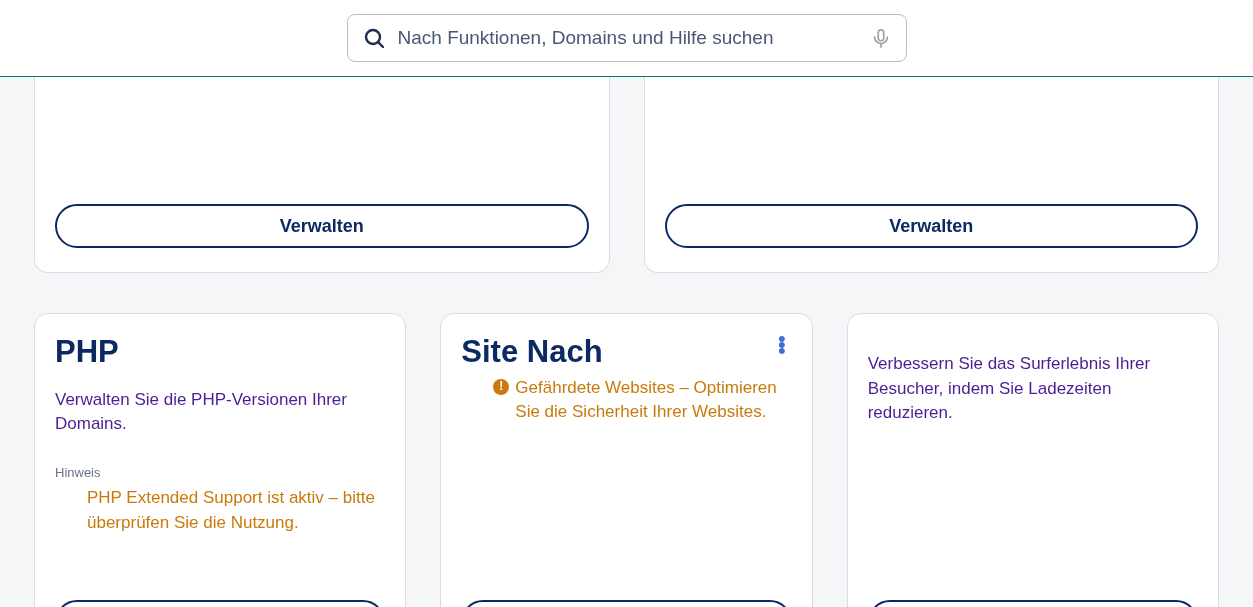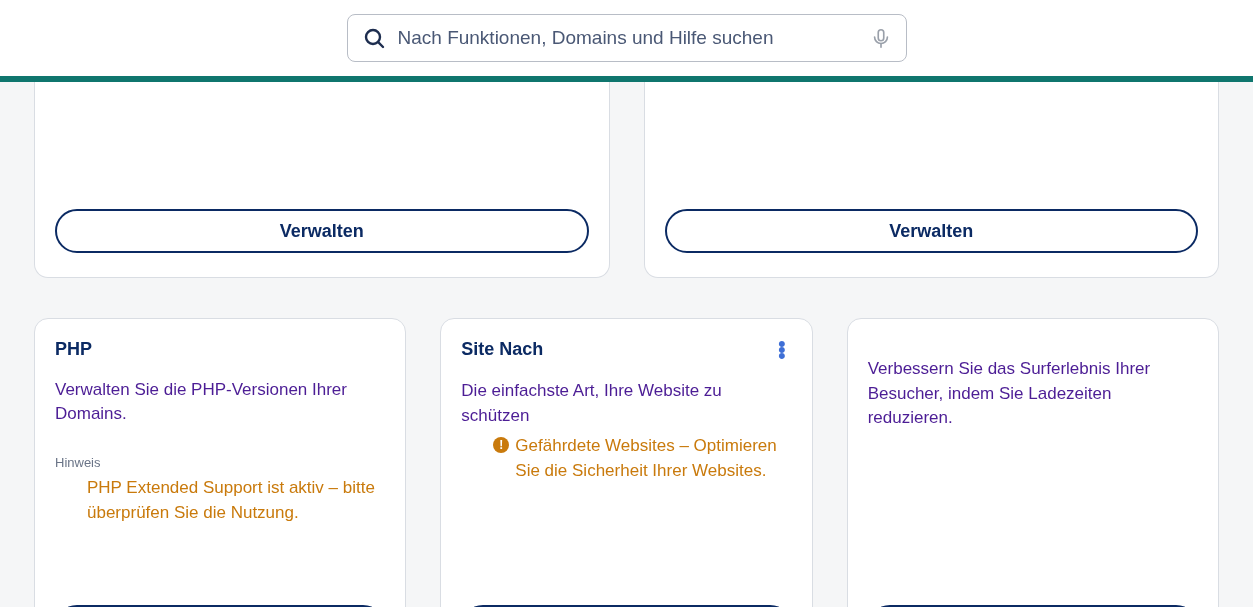--- a/index.html
+++ b/index.html
@@ -5,21 +5,21 @@
   * { box-sizing: border-box; margin: 0; padding: 0; }
   body {
     font-family: -apple-system, BlinkMacSystemFont, "Segoe UI", Arial, sans-serif;
     background: #f5f6f7;
     color: #1d2d4f;
     width: 1253px;
   }
   .search-bar-wrap {
     background: #fff;
     padding: 14px 0 14px 0;
-    border-bottom: 6px solid #0f766e;
+    border-bottom: 1px solid #0f766e;
     display: flex;
     justify-content: center;
   }
   .search-bar {
     width: 560px;
     height: 48px;
     border: 1px solid #b8bdc6;
     border-radius: 8px;
     display: flex;
     align-items: center;
@@ -73,21 +73,21 @@
   .card.bottom-card {
     min-height: 356px;
   }
 
   .card-header {
     display: flex;
     align-items: flex-start;
     justify-content: space-between;
   }
   .card-title {
-    font-size: 18px;
+    font-size: 31px;
     font-weight: 700;
     color: #0b2a63;
     line-height: 1.15;
   }
   .kebab {
     color: #3f6fd6;
     font-size: 22px;
     line-height: 1;
     cursor: pointer;
     padding: 2px 6px;
@@ -194,21 +194,20 @@
 
     <div class="card bottom-card">
       <div class="card-header">
         <div class="card-title">Site Nach</div>
         <div class="kebab">
           <span>•</span>
             <span>•</span>
             <span>•</span>
         </div>
       </div>
-      <div class="card-desc">Die einfachste Art, Ihre Website zu schützen</div>
       <div class="warn">
         <span class="warn-dot">!</span>
         <span>Gefährdete Websites – Optimieren Sie die Sicherheit Ihrer Websites.</span>
       </div>
       <div class="spacer"></div>
       <button class="pill-btn">Verwalten</button>
     </div>
 
     <div class="card bottom-card">
       <div class="card-desc">Verbessern Sie das Surferlebnis Ihrer Besucher, indem Sie Ladezeiten reduzieren.</div>

